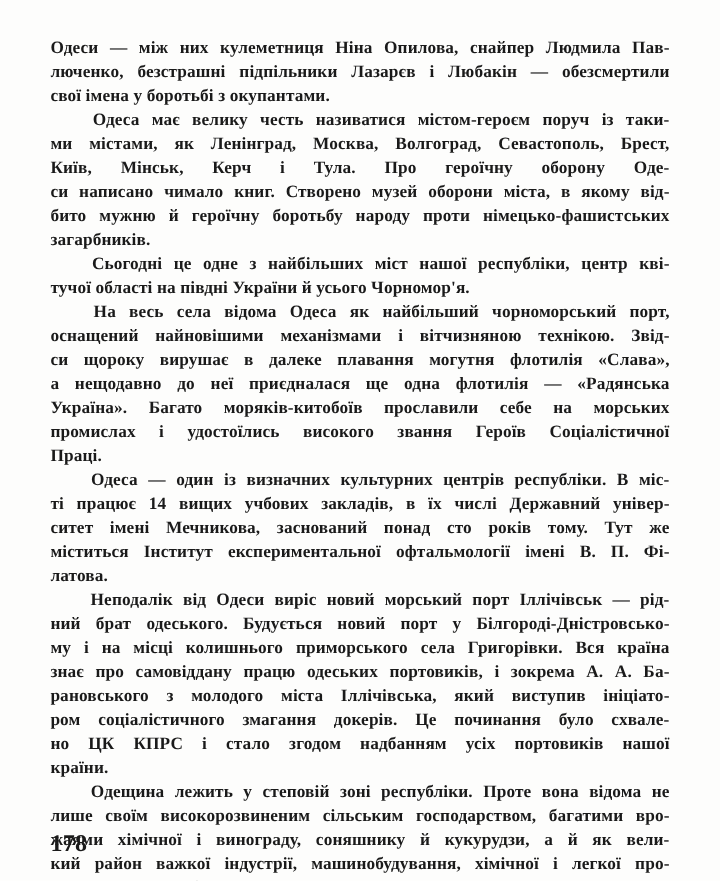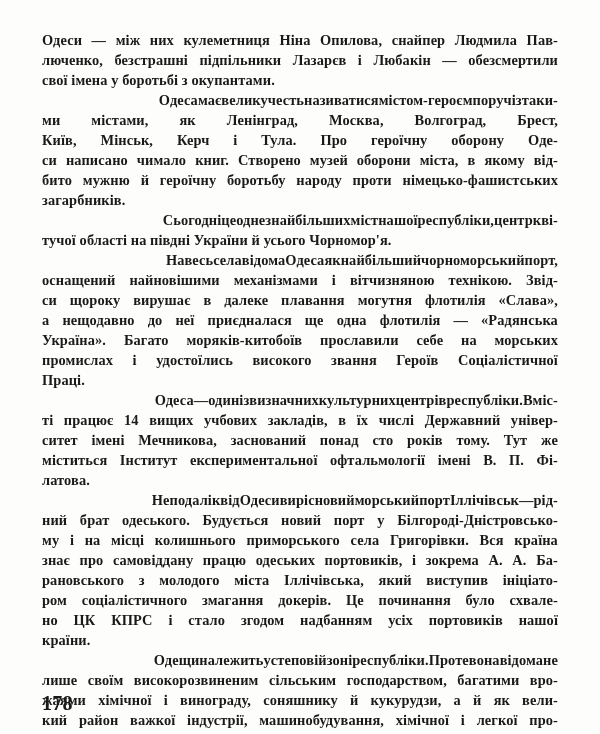--- a/index.html
+++ b/index.html
@@ -61,21 +61,20 @@
   }
 
   
   .line.last {
     display: block;
     text-align: left;
   }
 
   .line.indent {
     text-indent: 0;
-    justify-content: flex-end;
   }
   .line.indent > .lead {
     display: inline-block;
     width: 25px;
     flex: 0 0 25px;
   }
 
   .page-number {
     position: absolute;
     left: 42px;
@@ -130,20 +129,21 @@
           <span class="w">із</span>
           <span class="w">таки-</span>
         </div>
         <div class="line justify">
           <span class="w">ми</span>
           <span class="w">містами,</span>
           <span class="w">як</span>
           <span class="w">Ленінград,</span>
           <span class="w">Москва,</span>
           <span class="w">Волгоград,</span>
+          <span class="w">Севастополь,</span>
           <span class="w">Брест,</span>
         </div>
         <div class="line justify">
           <span class="w">Київ,</span>
           <span class="w">Мінськ,</span>
           <span class="w">Керч</span>
           <span class="w">і</span>
           <span class="w">Тула.</span>
           <span class="w">Про</span>
           <span class="w">героїчну</span>

